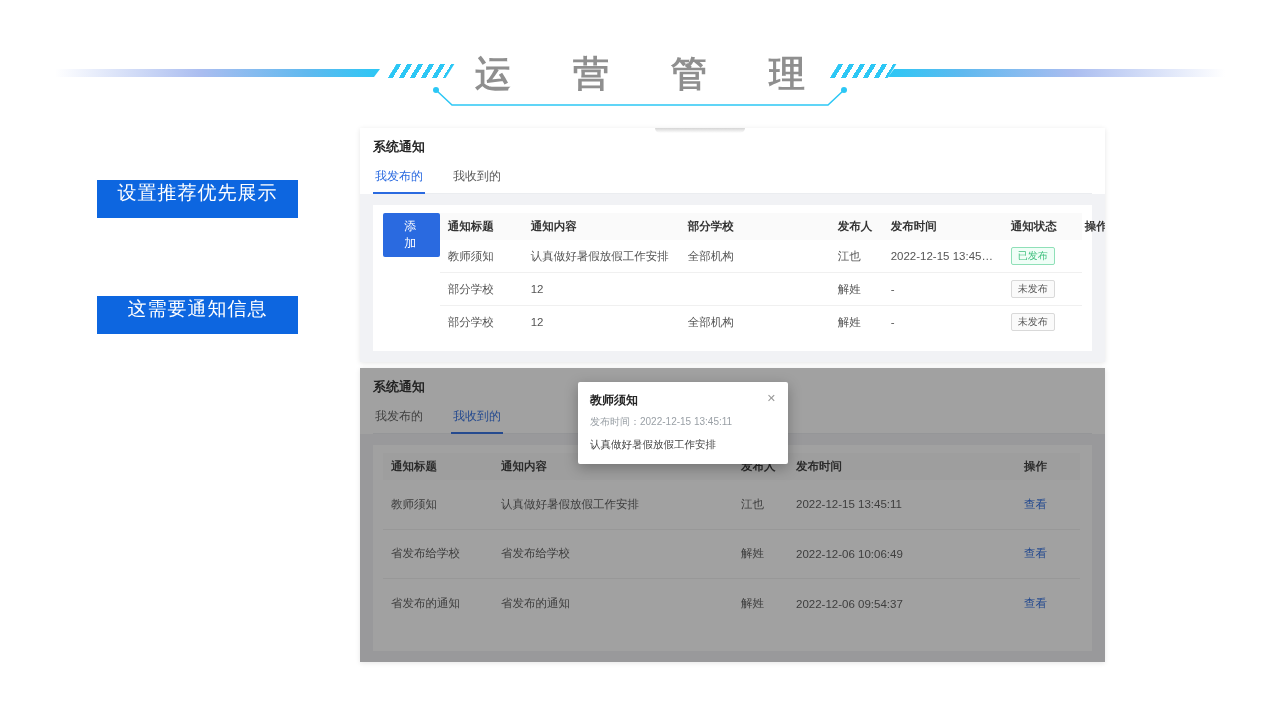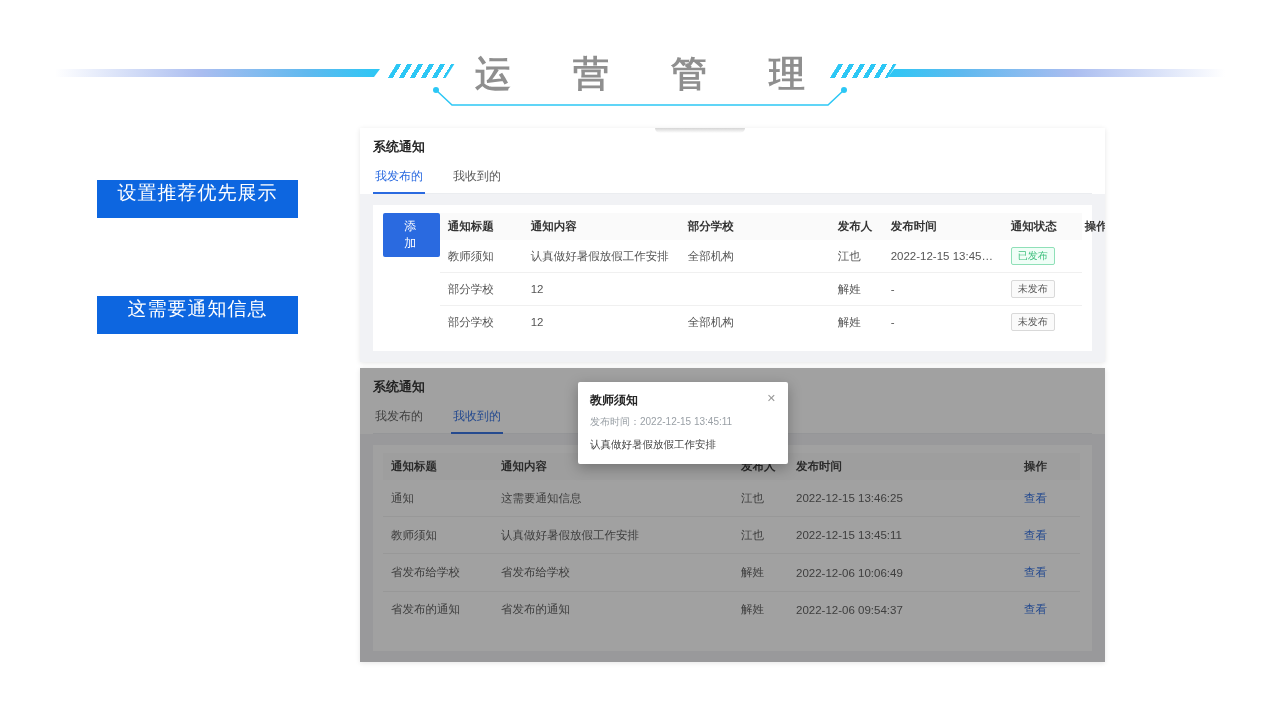--- a/index.html
+++ b/index.html
@@ -202,27 +202,20 @@
           <tr>
             <th>通知标题</th>
             <th>通知内容</th>
             <th>发布人</th>
             <th>发布时间</th>
             <th>操作</th>
           </tr>
         </thead>
         <tbody>
           <tr>
-            <td>通知</td>
-            <td>这需要通知信息</td>
-            <td>江也</td>
-            <td>2022-12-15 13:46:25</td>
-            <td><span class="link blue">查看</span></td>
-          </tr>
-          <tr>
             <td>教师须知</td>
             <td>认真做好暑假放假工作安排</td>
             <td>江也</td>
             <td>2022-12-15 13:45:11</td>
             <td><span class="link blue">查看</span></td>
           </tr>
           <tr>
             <td>省发布给学校</td>
             <td>省发布给学校</td>
             <td>解姓</td>

